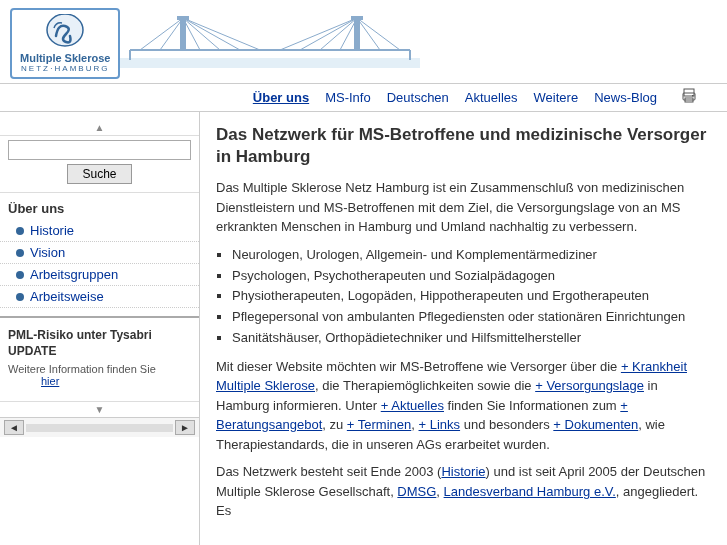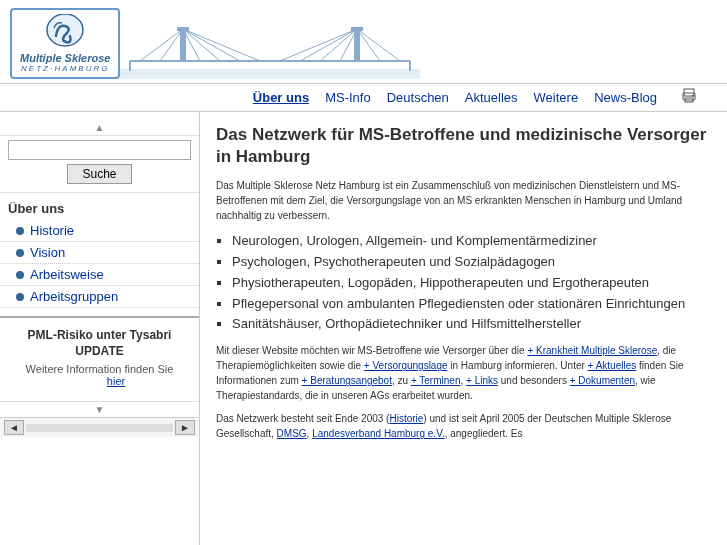--- a/index.html
+++ b/index.html
@@ -17,23 +17,22 @@
     .header {
       display: flex;
       align-items: center;
       justify-content: space-between;
       padding: 8px 10px 4px 10px;
       background: #fff;
       border-bottom: 1px solid #ccc;
     }
     .logo-area {
       display: flex;
-      align-items: flex-end;
+      align-items: flex-start;
       gap: 0;
-      font-style: italic;
     }
     .logo-box {
       border: 2px solid #6699cc;
       border-radius: 4px;
       padding: 4px 8px;
       display: flex;
       flex-direction: column;
       align-items: center;
     }
     .logo-icon {
@@ -157,21 +156,20 @@
       width: 8px;
       height: 8px;
       background: #336699;
       border-radius: 50%;
       flex-shrink: 0;
     }
     .sidebar-promo {
       padding: 10px 8px;
       border-top: 2px solid #aaa;
       margin-top: 8px;
-      text-align: center;
     }
     .promo-title {
       font-size: 12px;
       font-weight: bold;
       color: #333;
       line-height: 1.3;
     }
     .promo-body {
       font-size: 11px;
       color: #555;
@@ -192,21 +190,21 @@
       background: #fff;
     }
     .content-title {
       font-size: 17px;
       font-weight: bold;
       color: #333;
       margin-bottom: 10px;
       line-height: 1.3;
     }
     .content-para {
-      font-size: 10px;
+      font-size: 13px;
       color: #333;
       margin-bottom: 8px;
       line-height: 1.5;
     }
     .content-list {
       margin: 6px 0 8px 16px;
     }
     .content-list li {
       font-size: 13px;
       color: #333;
@@ -327,25 +325,25 @@
     <a class="sidebar-item">
       <span class="bullet-dot"></span>
       <span>Historie</span>
     </a>
     <a class="sidebar-item">
       <span class="bullet-dot"></span>
       <span>Vision</span>
     </a>
     <a class="sidebar-item">
       <span class="bullet-dot"></span>
-      <span>Arbeitsweise</span>
+      <span>Arbeitsgruppen</span>
     </a>
     <a class="sidebar-item">
       <span class="bullet-dot"></span>
-      <span>Arbeitsgruppen</span>
+      <span>Arbeitsweise</span>
     </a>
 
     <div class="sidebar-promo">
       <div class="promo-title">PML-Risiko unter Tysabri UPDATE</div>
       <div class="promo-body">
         <span>Weitere Information finden Sie</span>
         <a class="promo-link">hier</a>
       </div>
     </div>
 

